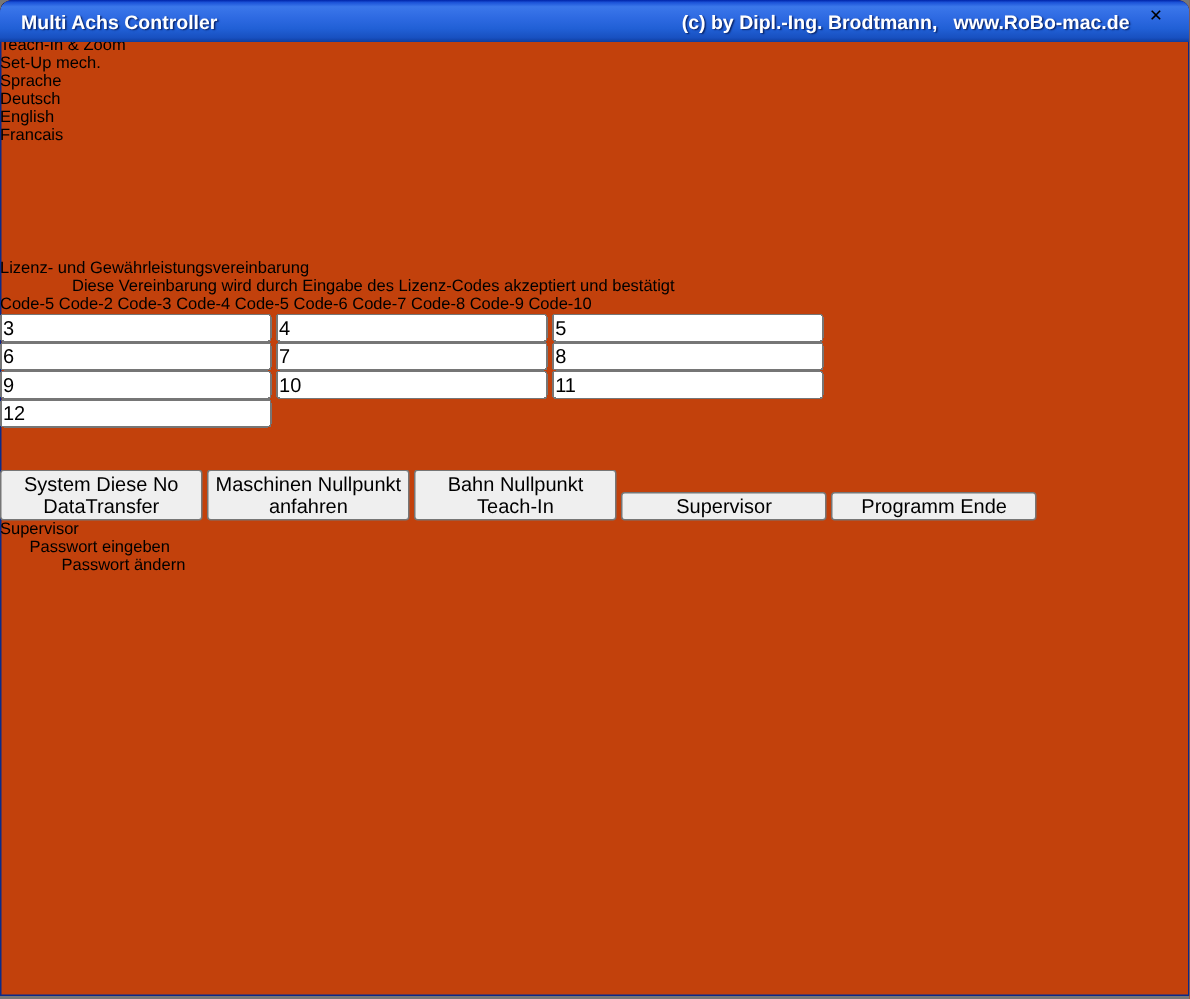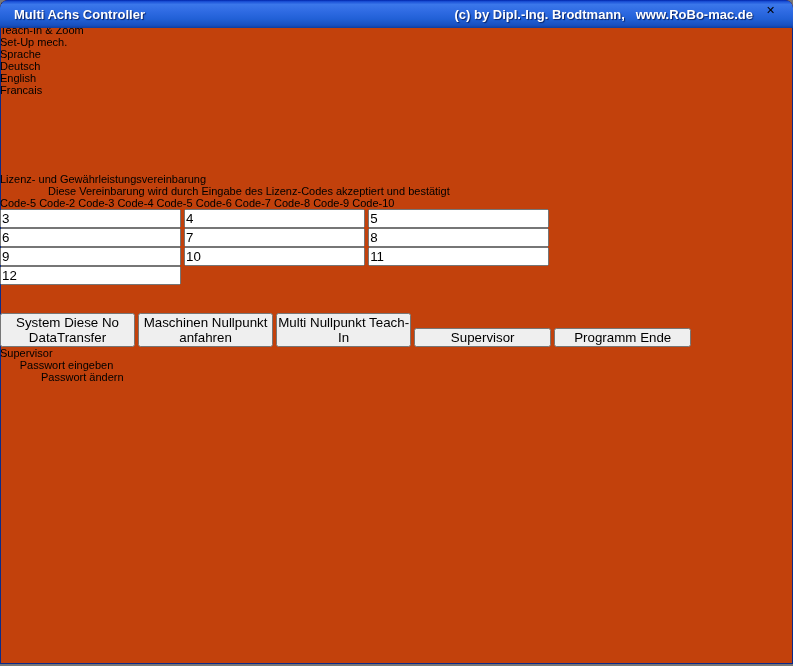--- a/index.html
+++ b/index.html
@@ -200,21 +200,21 @@
       
       <button class="push-btn" style="left:19px;  top:193px; width:135px;">
         <span class="btn-line">System Diese</span>
         <span class="btn-line">No DataTransfer</span>
       </button>
       <button class="push-btn" style="left:166px; top:193px; width:135px;">
         <span class="btn-line">Maschinen Nullpunkt</span>
         <span class="btn-line">anfahren</span>
       </button>
       <button class="push-btn" style="left:308px; top:193px; width:135px;">
-        <span class="btn-line">Multi Nullpunkt</span>
+        <span class="btn-line">Bahn Nullpunkt</span>
         <span class="btn-line">Teach-In</span>
       </button>
       <button class="push-btn" style="left:451px; top:193px; width:137px;">
         <span class="btn-line">Supervisor</span>
         <span class="btn-line"></span>
       </button>
       <button class="push-btn" style="left:604px; top:193px; width:137px;">
         <span class="btn-line">Programm Ende</span>
         <span class="btn-line"></span>
       </button>

